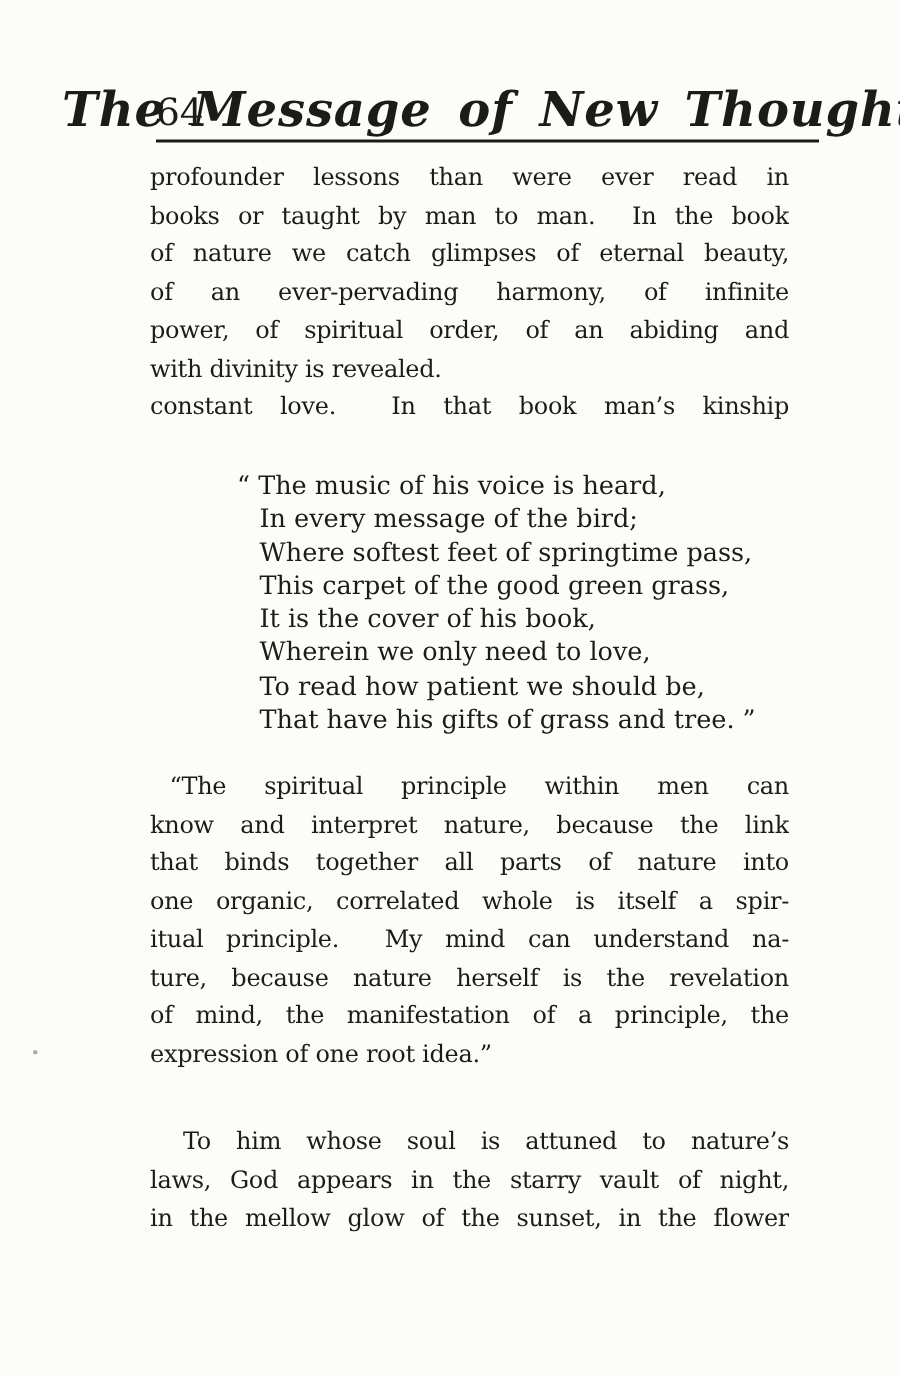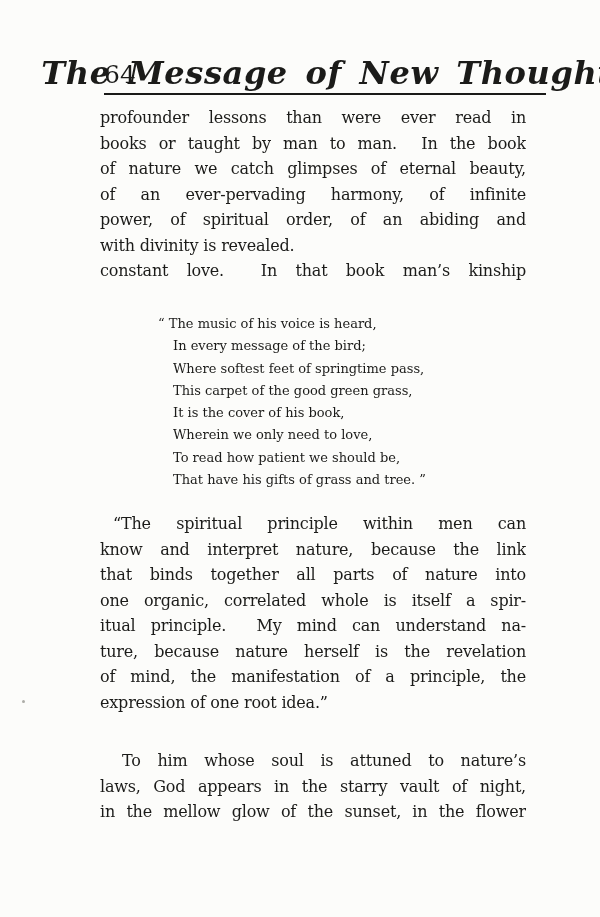--- a/index.html
+++ b/index.html
@@ -58,21 +58,21 @@
   #para2 .line.indent-first { text-indent: 13px; }
   #para3 .line.indent-first { text-indent: 22px; margin-top: 33px; }
   #para1 { top: 105px; }
   #para2 { top: 511px; }
   #para3 { top: 715px; }
   .poem {
     position: absolute;
     left: 112px;
     top: 313px;
     width: 426px;
-    font-size: 13px;
+    font-size: 17px;
     line-height: 22.3px;
   }
   .poem .line {
     text-align: left;
     padding-left: 61px;
     height: 22.3px;
     overflow: hidden;
   }
   .poem .line:first-child { text-indent: -15px; }
   .speck {

